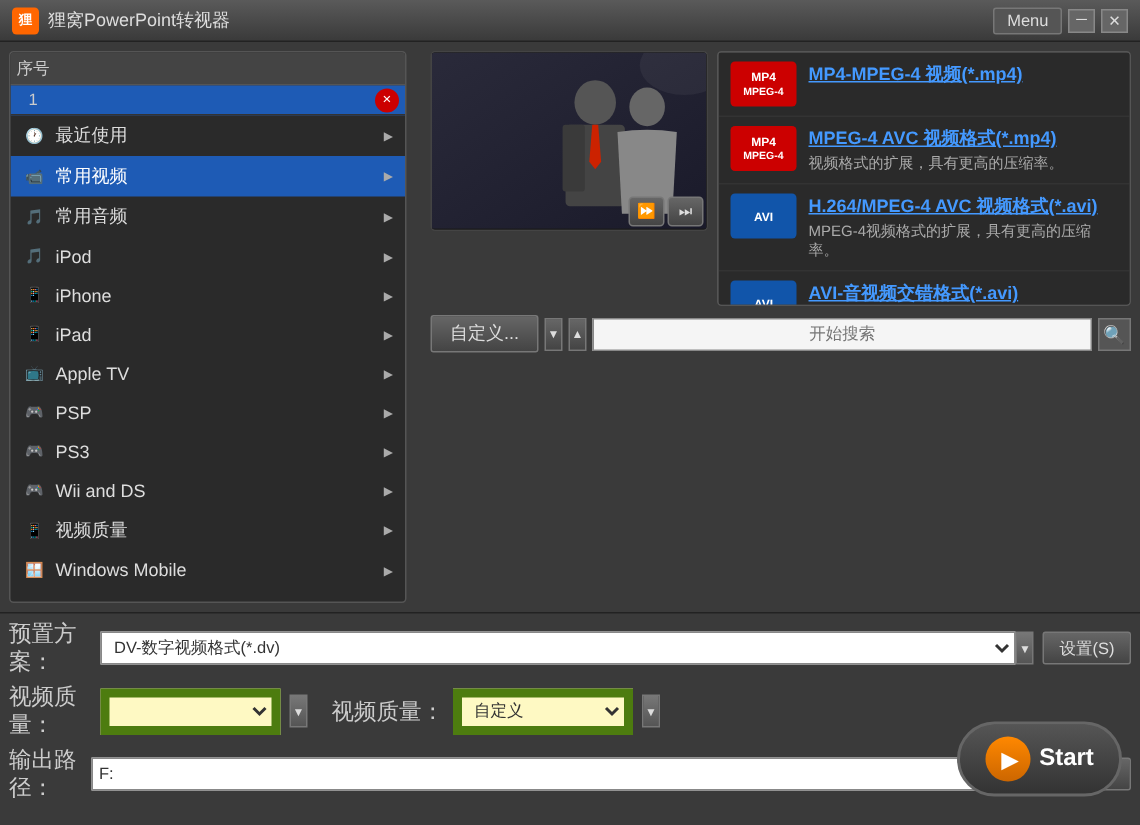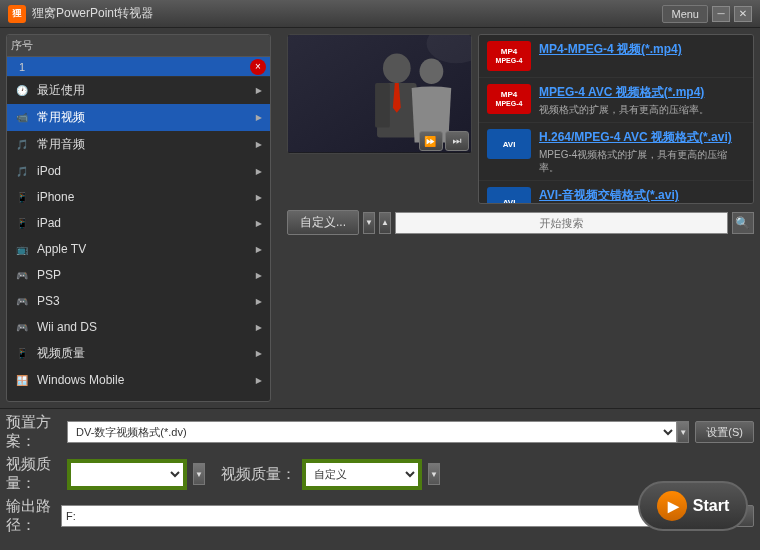--- a/index.html
+++ b/index.html
@@ -257,22 +257,22 @@
     }
     .quality-row {
       display: flex;
       align-items: center;
       gap: 6px;
       margin-bottom: 4px;
     }
     .quality-select {
       width: 120px;
       height: 31px;
-      background: #ffffff;
-      border: 4px solid #4d7c0f;
+      background: #fef9c3;
+      border: 6px solid #4d7c0f;
       font-size: 11px;
       padding: 0 4px;
       color: #333;
     }
     .output-row {
       display: flex;
       align-items: center;
       gap: 0;
     }
     .output-path {

